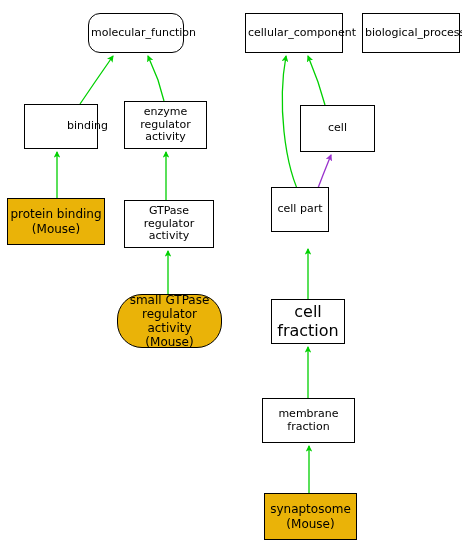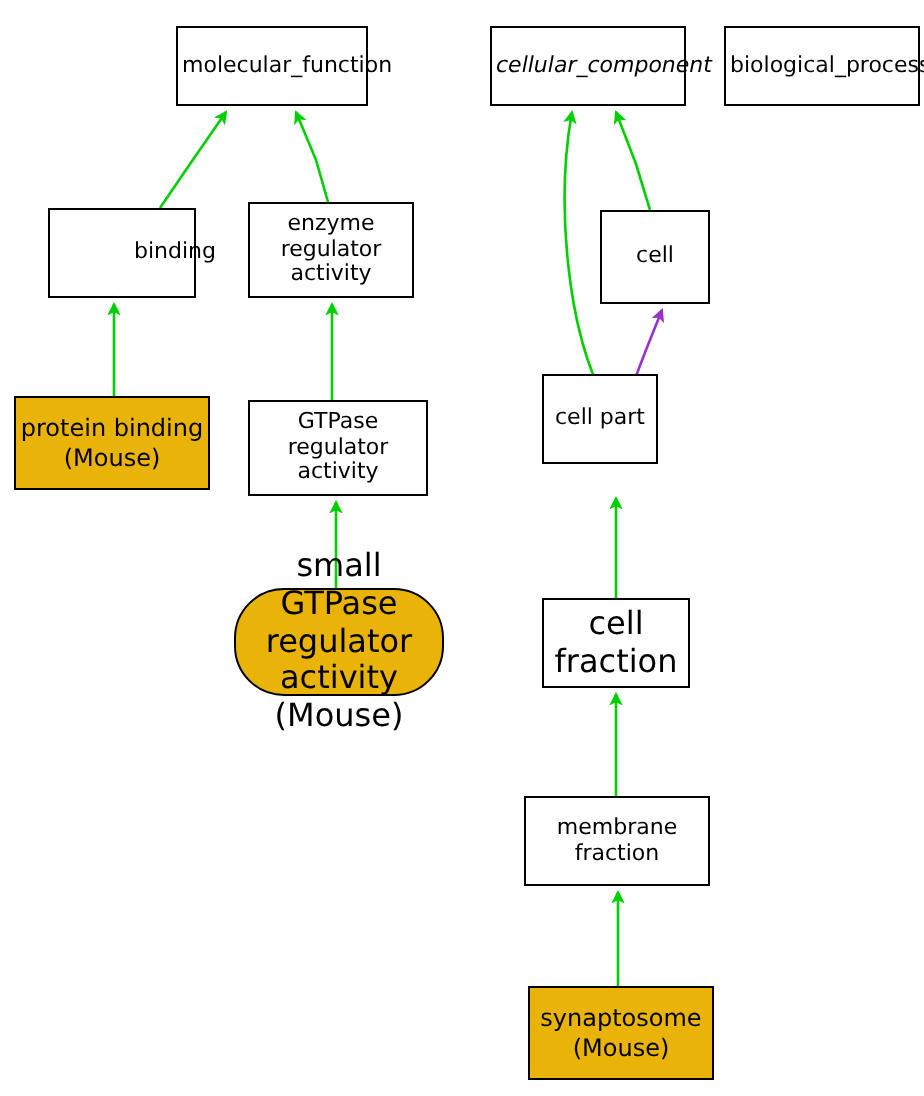--- a/index.html
+++ b/index.html
@@ -72,51 +72,51 @@
         <path d="M 325,105 L 318,82 L 308,56" fill="none" stroke="#00d000" stroke-width="1.3" marker-end="url(#arrow-green)"></path>
         <path d="M 303,201 C 283,165 278,100 286,56" fill="none" stroke="#00d000" stroke-width="1.3" marker-end="url(#arrow-green)"></path>
         <path d="M 313,201 L 323,175 L 331,155" fill="none" stroke="#9932cc" stroke-width="1.3" marker-end="url(#arrow-purple)"></path>
         <path d="M 308,299 L 308,249" fill="none" stroke="#00d000" stroke-width="1.3" marker-end="url(#arrow-green)"></path>
         <path d="M 308,398 L 308,347" fill="none" stroke="#00d000" stroke-width="1.3" marker-end="url(#arrow-green)"></path>
         <path d="M 309,493 L 309,446" fill="none" stroke="#00d000" stroke-width="1.3" marker-end="url(#arrow-green)"></path>
       </g>
   </svg>
 
   <div id="nodes-group">
-      <div class="node" style="left: 88px; top: 13px; width: 96px; height: 40px; font-size: 11px;">
+      <div class="node" style="left: 88px; top: 13px; width: 96px; height: 40px; font-size: 11px; border-radius: 12px;">
         <span class="node-label">molecular_function</span>
       </div>
-      <div class="node" style="left: 245px; top: 13px; width: 98px; height: 40px; font-size: 11px; font-style: italic;">
+      <div class="node" style="left: 245px; top: 13px; width: 98px; height: 40px; font-size: 11px;">
         <span class="node-label">cellular_component</span>
       </div>
       <div class="node" style="left: 362px; top: 13px; width: 98px; height: 40px; font-size: 11px;">
         <span class="node-label">biological_process</span>
       </div>
       <div class="node" style="left: 24px; top: 104px; width: 74px; height: 45px; font-size: 11px; padding-left: 40px;">
         <span class="node-label">binding</span>
       </div>
       <div class="node" style="left: 124px; top: 101px; width: 83px; height: 48px; font-size: 11px;">
         <span class="node-label">enzyme regulator
 activity</span>
       </div>
-      <div class="node" style="left: 300px; top: 105px; width: 55px; height: 47px; font-size: 11px;">
+      <div class="node" style="left: 300px; top: 105px; width: 75px; height: 47px; font-size: 11px;">
         <span class="node-label">cell</span>
       </div>
       <div class="node highlight" style="left: 7px; top: 198px; width: 98px; height: 47px; font-size: 12px;">
         <span class="node-label">protein binding
 (Mouse)</span>
       </div>
       <div class="node" style="left: 124px; top: 200px; width: 90px; height: 48px; font-size: 11px;">
         <span class="node-label">GTPase regulator
 activity</span>
       </div>
       <div class="node" style="left: 271px; top: 187px; width: 58px; height: 45px; font-size: 11px;">
         <span class="node-label">cell part</span>
       </div>
-      <div class="node highlight" style="left: 117px; top: 294px; width: 105px; height: 54px; font-size: 16px; border-radius: 25px;">
+      <div class="node highlight" style="left: 117px; top: 294px; width: 105px; height: 54px; font-size: 12px; border-radius: 25px;">
         <span class="node-label">small GTPase
 regulator activity
 (Mouse)</span>
       </div>
       <div class="node" style="left: 271px; top: 299px; width: 74px; height: 45px; font-size: 16px;">
         <span class="node-label">cell fraction</span>
       </div>
       <div class="node" style="left: 262px; top: 398px; width: 93px; height: 45px; font-size: 11px;">
         <span class="node-label">membrane fraction</span>
       </div>

